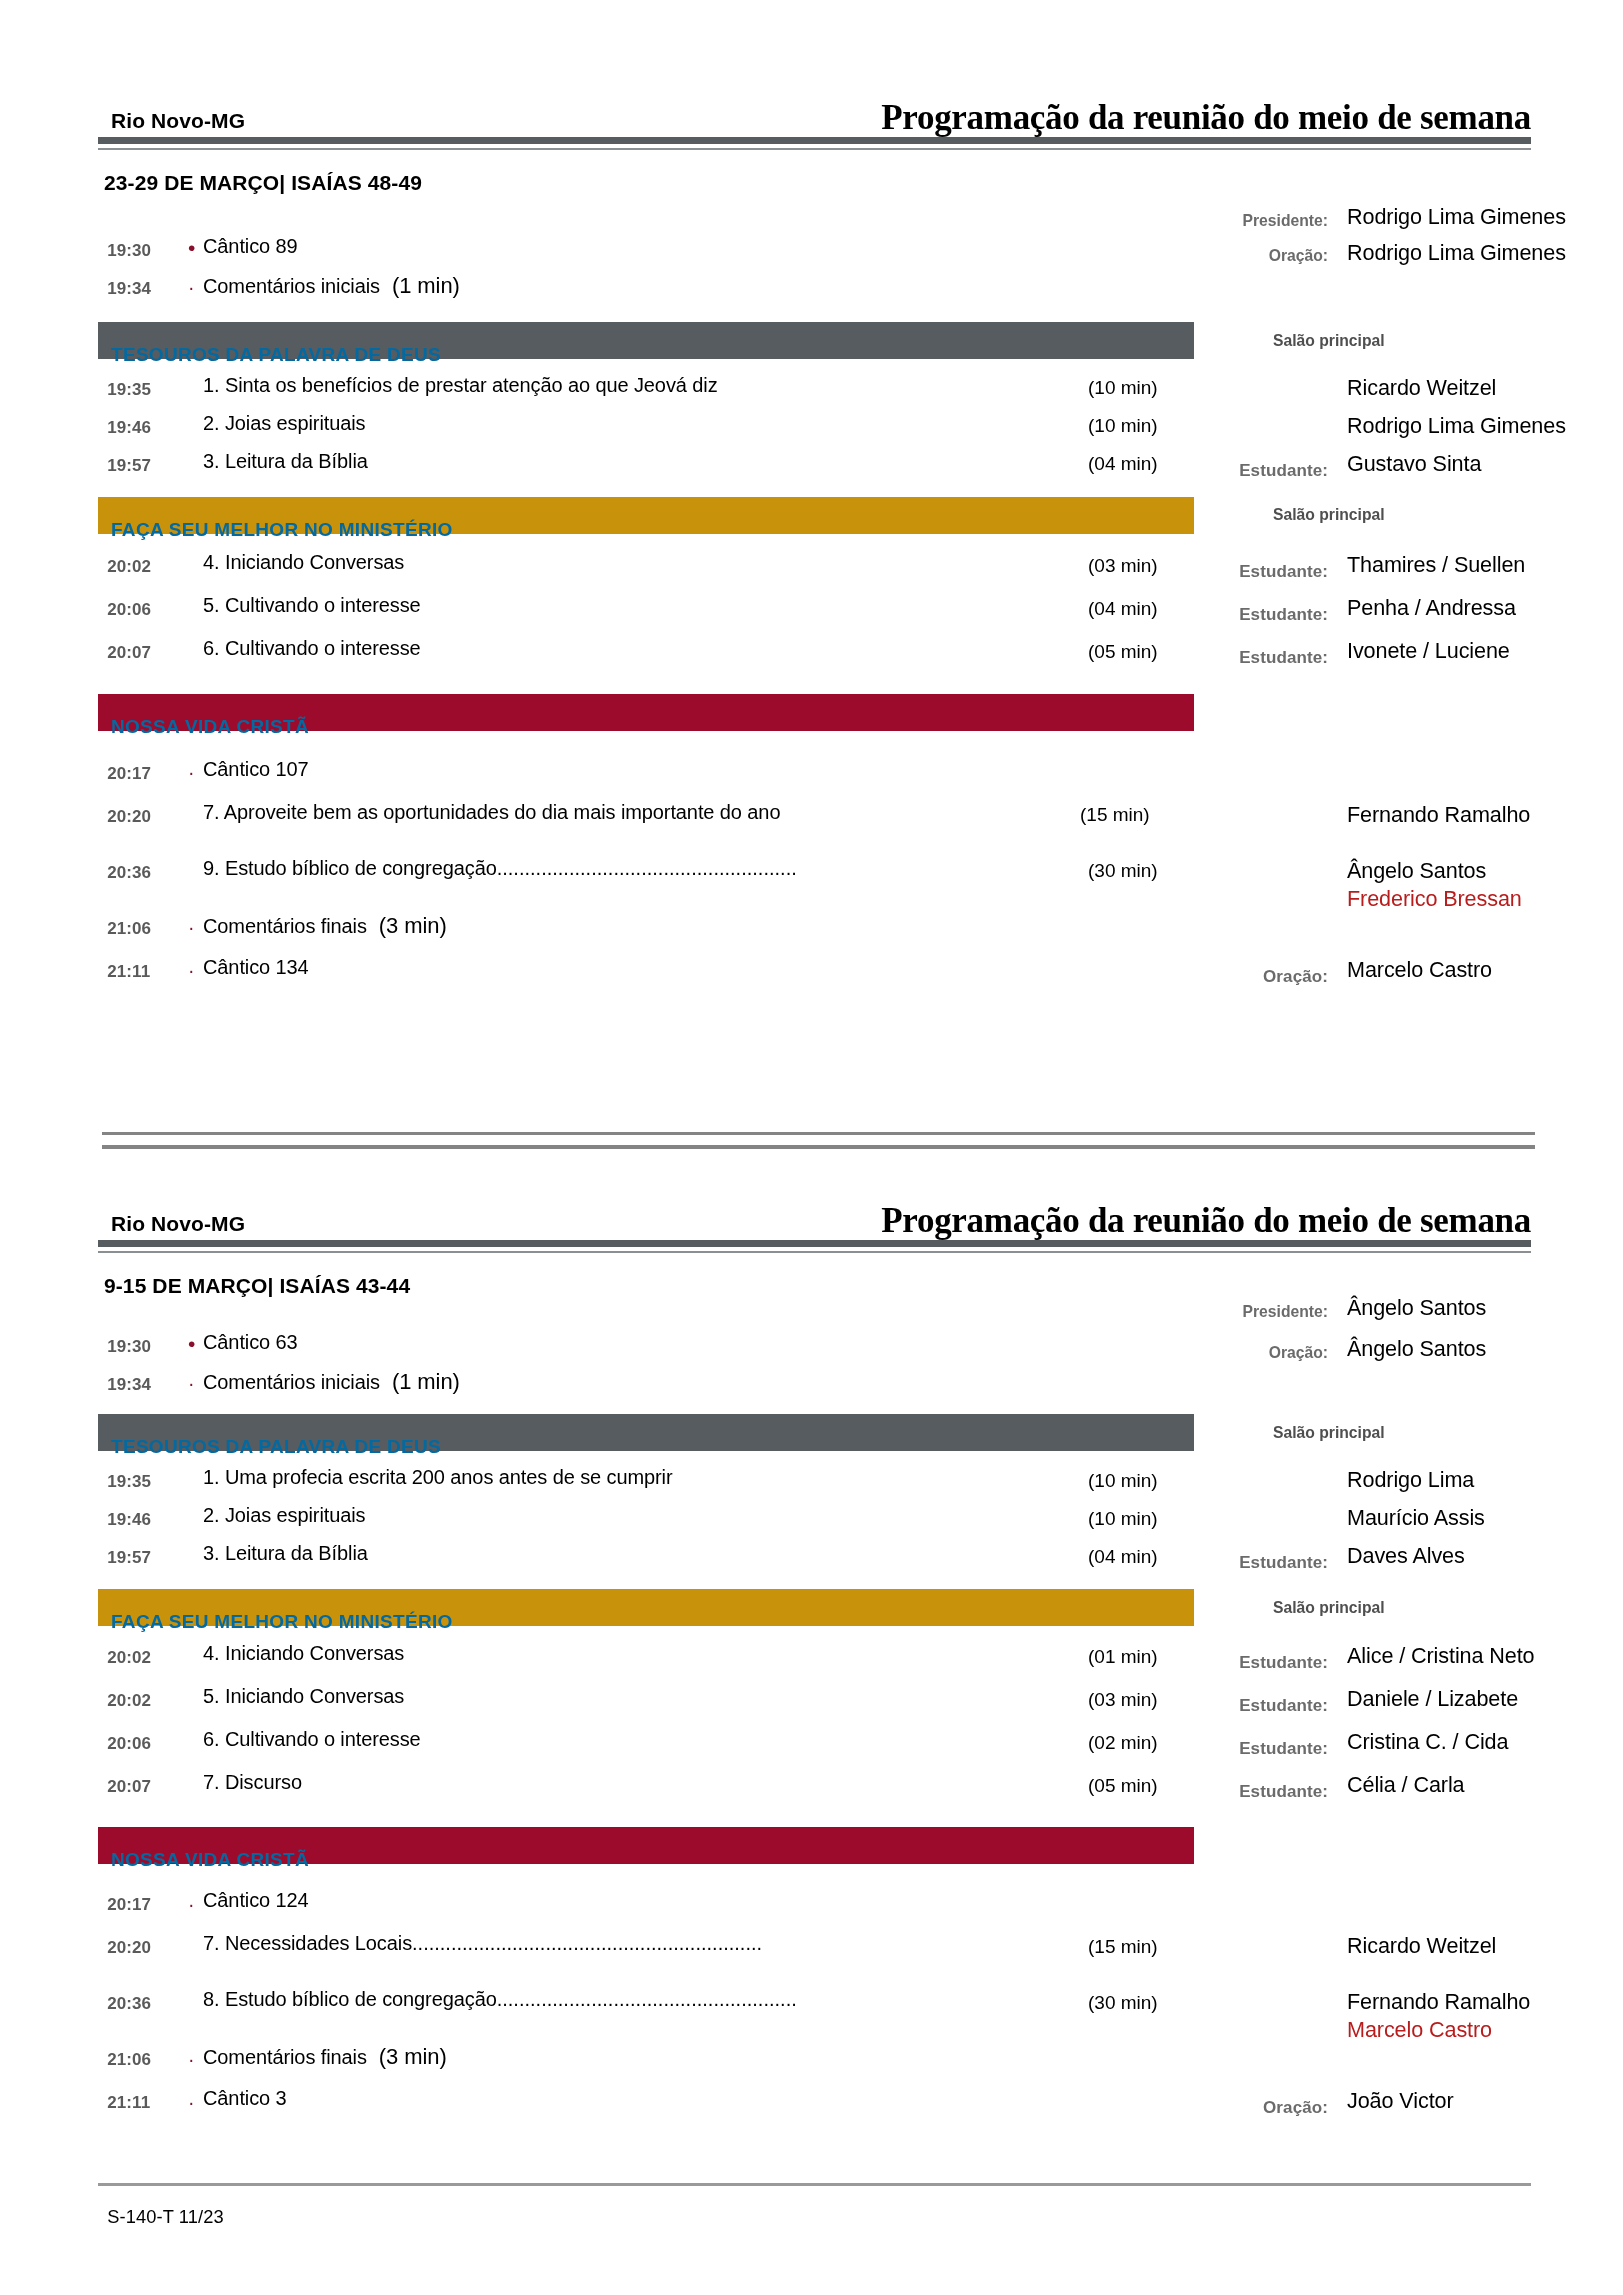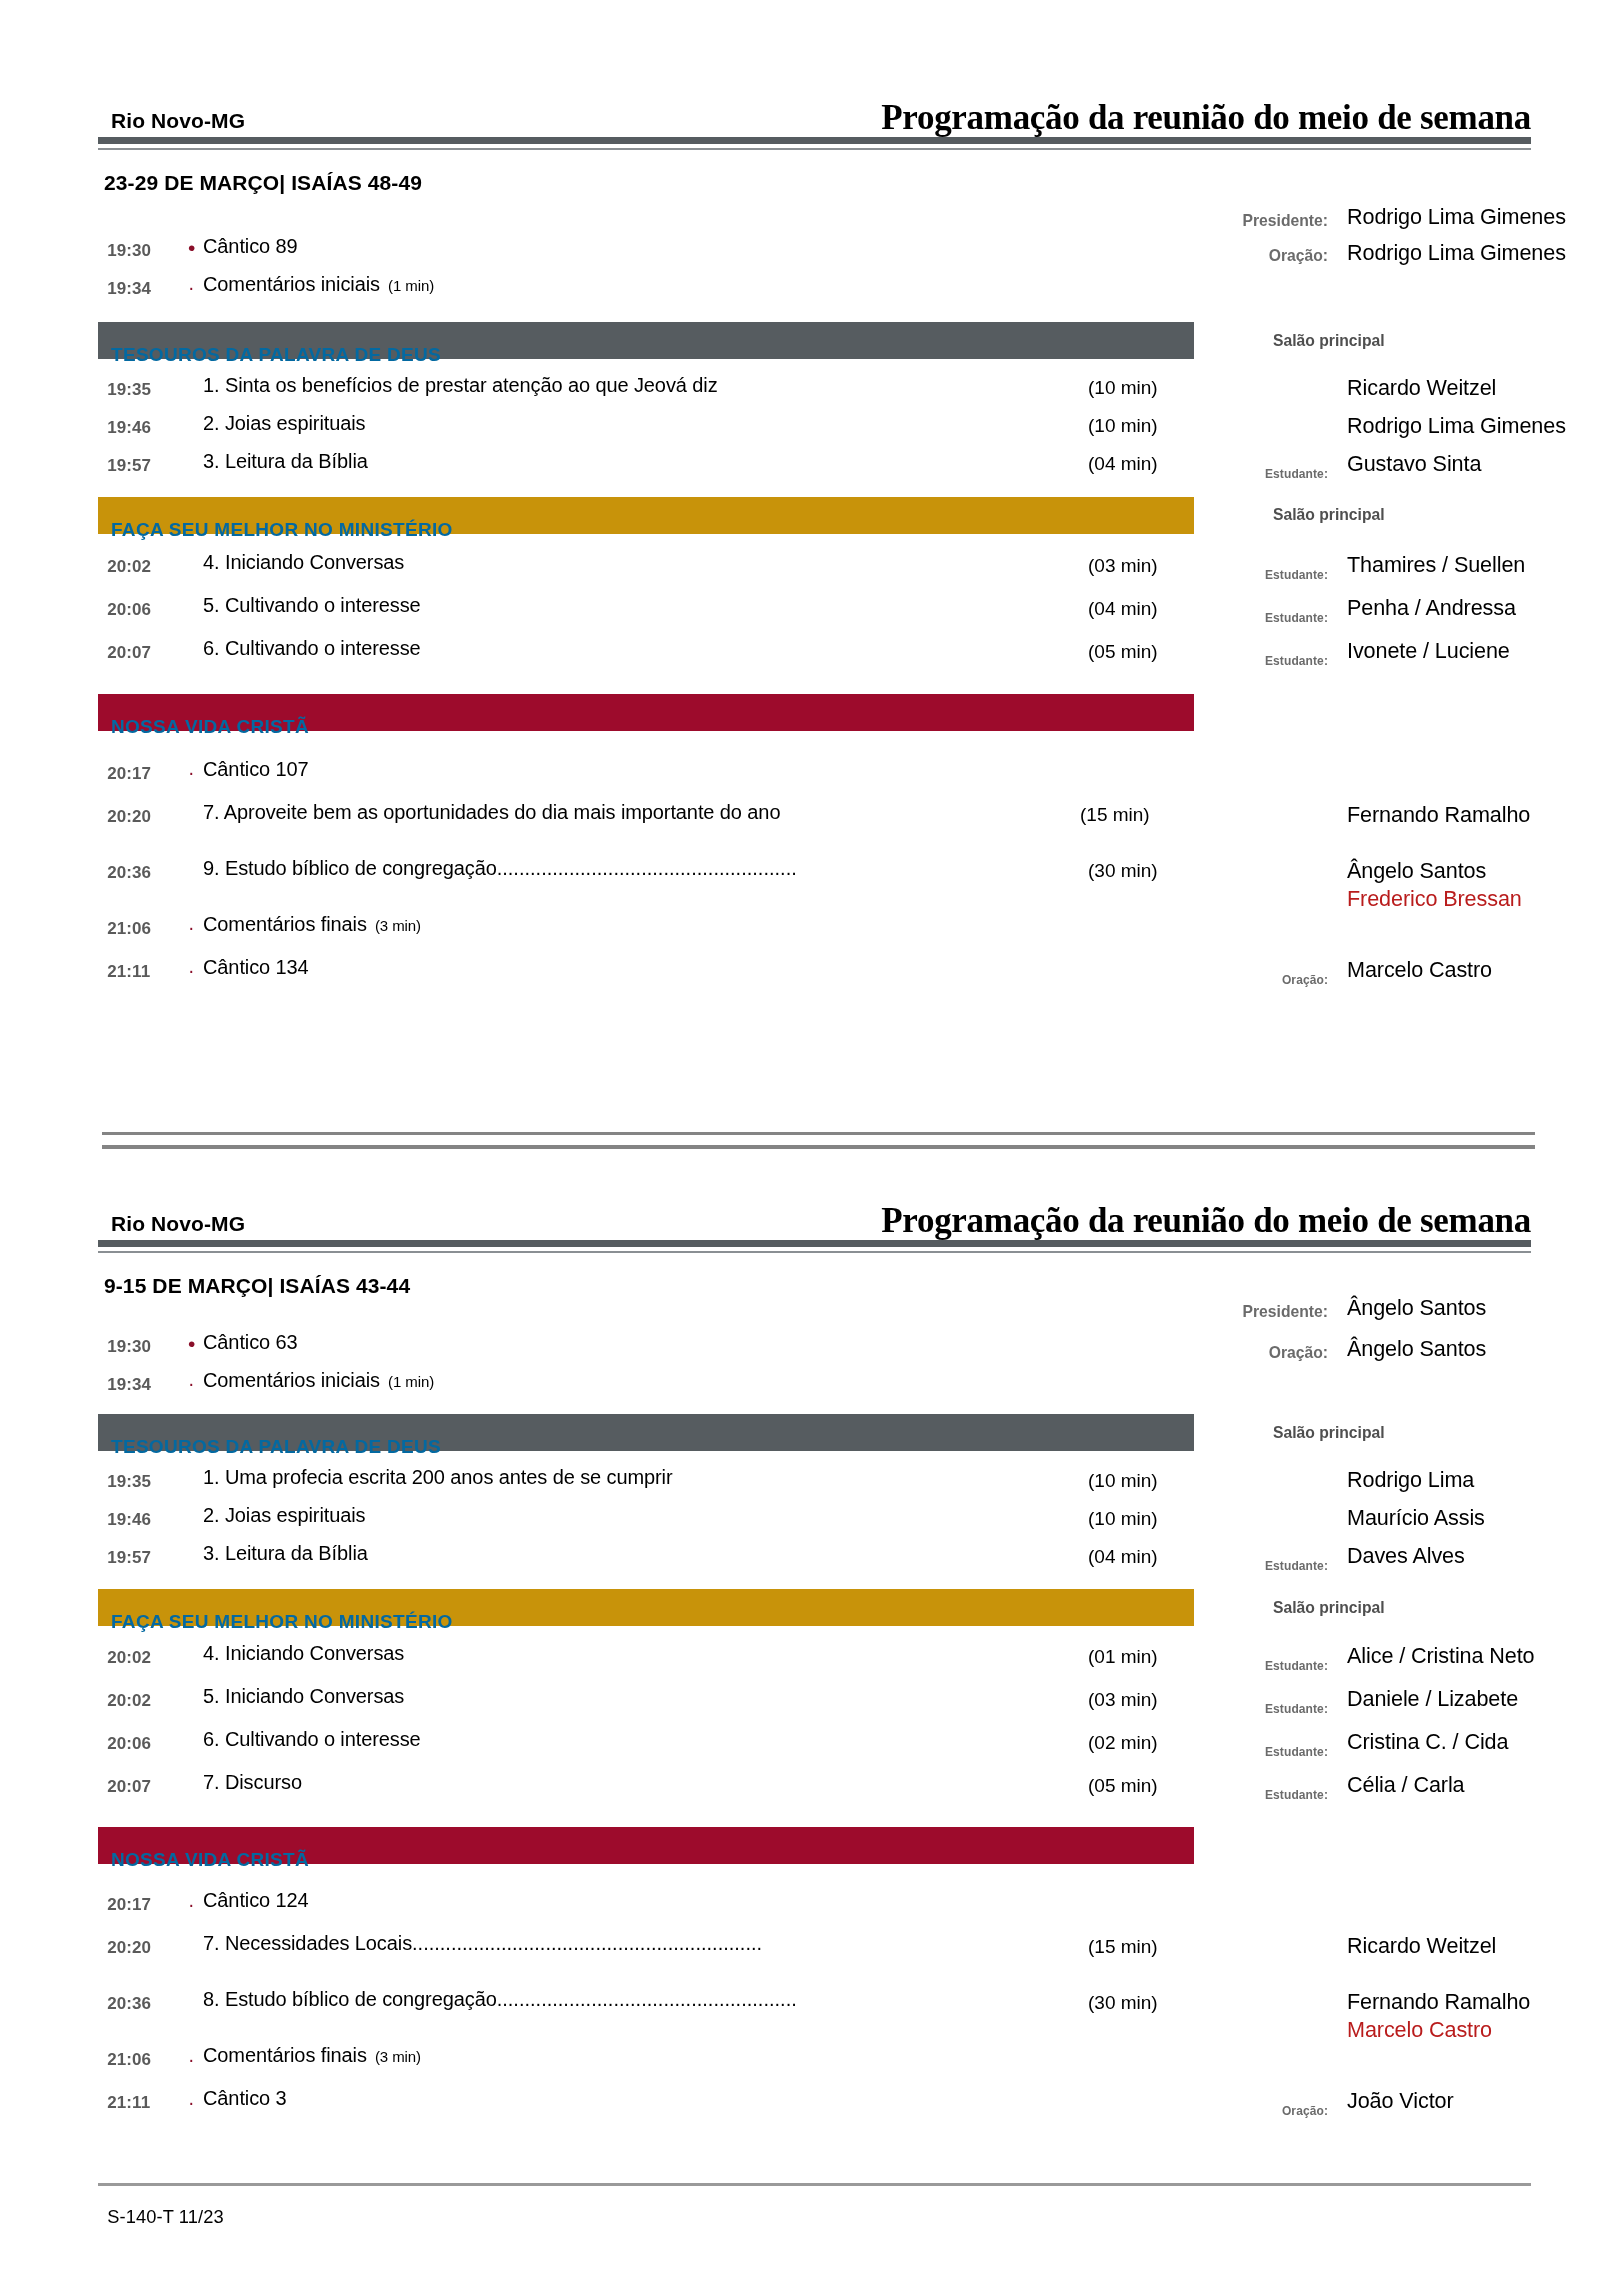--- a/index.html
+++ b/index.html
@@ -109,34 +109,34 @@
   .row .label {
     position: absolute;
     left: 105px;
     top: 2px;
     font-size: 20px;
     color: #000;
     white-space: nowrap;
     letter-spacing: -0.1px;
   }
   .row .label .mins-inline {
-    font-size: 15px;
+    font-size: 22px;
   }
   .row .dur {
     position: absolute;
     left: 990px;
     top: 5.2px;
     font-size: 19px;
     color: #000;
   }
   .row .role {
     position: absolute;
     left: 1106px;
-    top: 19px;
-    font-size: 12px;
+    top: 13px;
+    font-size: 17px;
     font-weight: bold;
     color: #6b6b6b;
     text-align: right;
     width: 124px;
     letter-spacing: 0.1px;
   }
   .row .person {
     position: absolute;
     left: 1249px;
     top: 2.6px;

